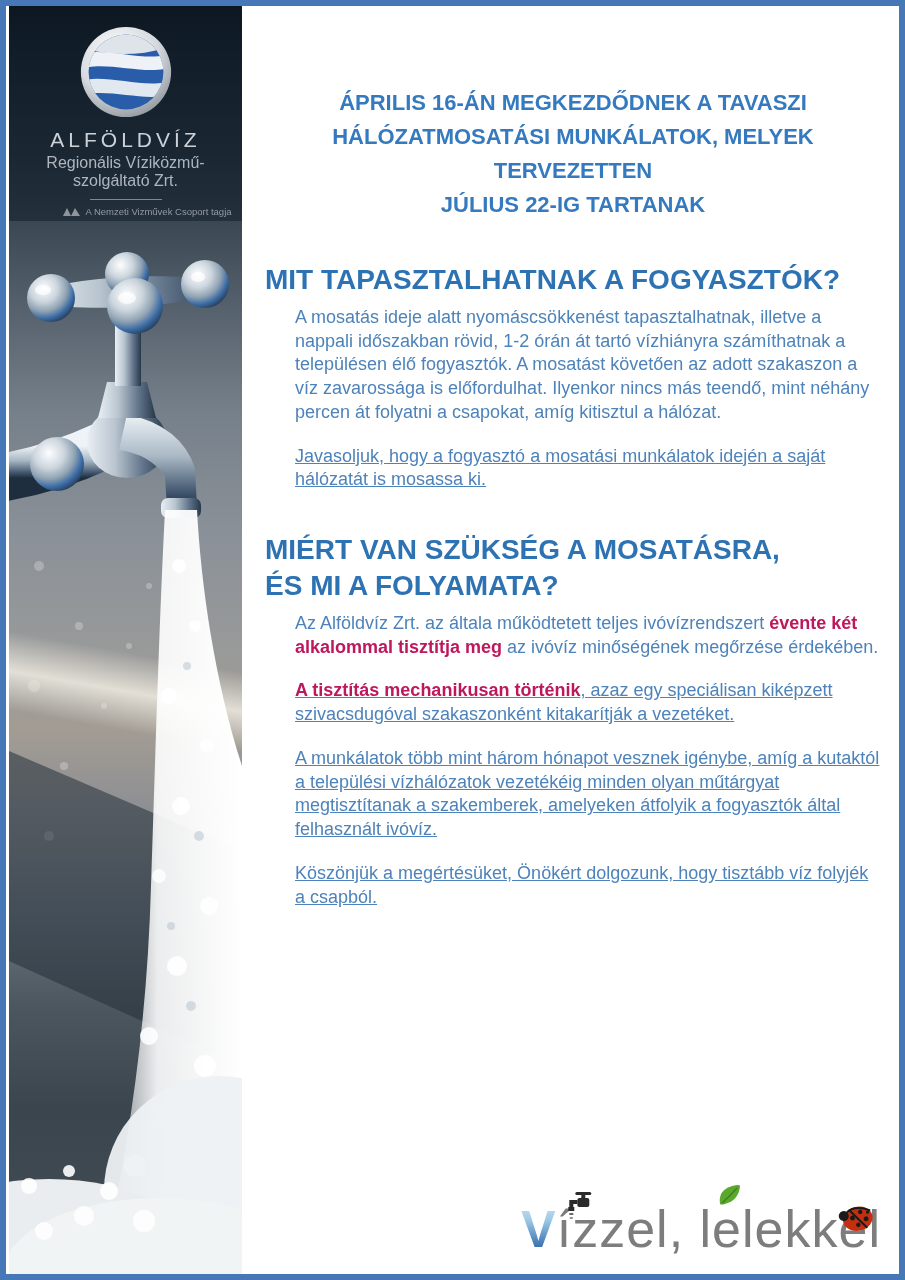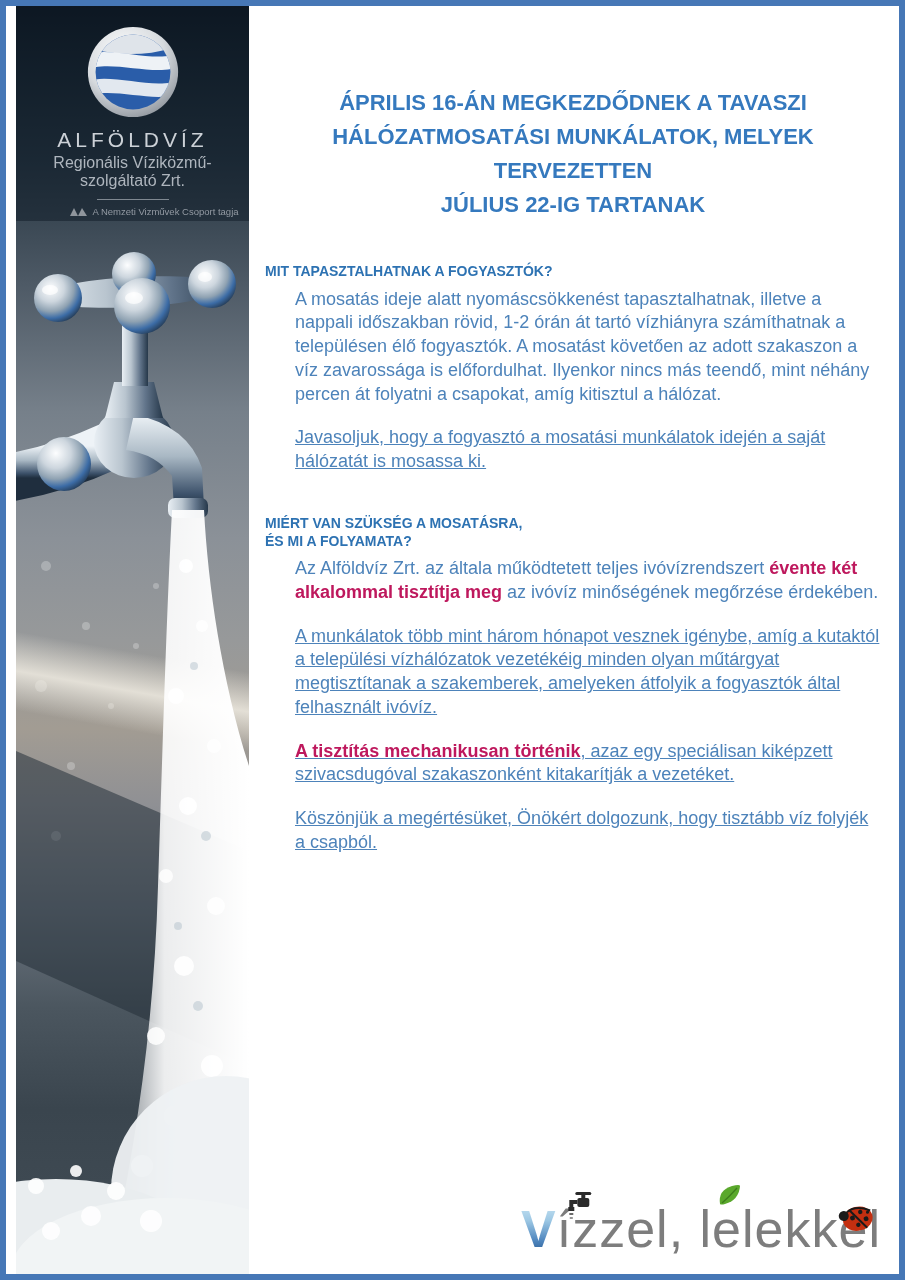--- a/index.html
+++ b/index.html
@@ -1,38 +1,38 @@
 <!DOCTYPE html>
 <html lang="hu"><head>
 <meta charset="utf-8">
 <style>
   html,body{margin:0;padding:0;background:#ffffff;}
   body{width:905px;height:1280px;font-family:"Liberation Sans",sans-serif;}
   .page{position:relative;width:905px;height:1280px;box-sizing:border-box;
         border:6px solid #4677b6;background:#ffffff;overflow:hidden;}
 
   
-  .photo{position:absolute;left:10px;top:0;bottom:0;width:233px;overflow:hidden;background:#0c4a6e;}
+  .photo{position:absolute;left:3px;top:0;bottom:0;width:233px;overflow:hidden;background:#0c4a6e;}
   .scene{position:absolute;left:0;top:0;width:233px;height:1268px;display:block;}
   .brand{position:absolute;left:0;top:18px;width:233px;text-align:center;z-index:5;}
   .globe{width:96px;height:96px;display:block;margin:0 auto;}
   .brand-name{margin-top:8px;font-size:21px;letter-spacing:4px;color:#ccd1d7;font-weight:400;}
   .brand-sub{margin-top:2px;font-size:16px;color:#aeb5bd;}
   .brand-rule{width:72px;margin:9px auto 6px;border-top:1px solid #7f8891;}
   .brand-member{font-size:9.5px;color:#939aa3;display:flex;align-items:center;justify-content:center;gap:5px;padding-left:44px;}
   .nmv-mark{display:inline-block;}
 
   
   .content{position:absolute;left:239px;top:6px;right:6px;bottom:6px;
            padding:40px 12px 0 20px;box-sizing:border-box;}
   .title{margin:0;text-align:center;color:#3579be;font-weight:bold;font-size:33px;
          line-height:1.5;white-space:pre-line;}
   .lead{margin:34px 0 16px 0;text-align:center;color:#3579be;font-weight:bold;font-size:22px;
         line-height:1.55;white-space:pre-line;}
-  .sec-heading{margin:40px 0 0 0;color:#2d72b2;font-weight:bold;font-size:14px;
+  .sec-heading{margin:40px 0 0 0;color:#2d72b2;font-weight:bold;font-size:28px;
                line-height:1.3;white-space:pre-line;}
   .body-p{margin:7px 0 0 30px;color:#4d83ba;font-size:18px;line-height:1.32;}
   .body-p + .body-p{margin-top:20px;text-decoration:underline;}
   .body-p b{font-weight:bold;color:#be185d;}
 
   
   .slogan{position:absolute;right:12px;bottom:10px;font-size:52px;color:#7d7d7d;
           letter-spacing:1px;white-space:nowrap;line-height:1.1;}
   .slogan .anchor{position:relative;display:inline-block;}
   .water-v{background:linear-gradient(180deg,#cfe8f6 0%,#9dc8e4 35%,#4f86be 70%,#1f4f86 100%);
@@ -206,22 +206,22 @@
 HÁLÓZATMOSATÁSI MUNKÁLATOK, MELYEK TERVEZETTEN
 JÚLIUS 22-IG TARTANAK</p>
 
     <h2 class="sec-heading">MIT TAPASZTALHATNAK A FOGYASZTÓK?</h2>
     <p class="body-p">A mosatás ideje alatt nyomáscsökkenést tapasztalhatnak, illetve a nappali időszakban rövid, 1-2 órán át tartó vízhiányra számíthatnak a településen élő fogyasztók. A mosatást követően az adott szakaszon a víz zavarossága is előfordulhat. Ilyenkor nincs más teendő, mint néhány percen át folyatni a csapokat, amíg kitisztul a hálózat.</p>
     <p class="body-p">Javasoljuk, hogy a fogyasztó a mosatási munkálatok idején a saját hálózatát is mosassa ki.</p>
 
     <h2 class="sec-heading">MIÉRT VAN SZÜKSÉG A MOSATÁSRA,
 ÉS MI A FOLYAMATA?</h2>
     <p class="body-p"><span>Az Alföldvíz Zrt. az általa működtetett teljes ivóvízrendszert </span><b>évente két alkalommal tisztítja meg</b><span> az ivóvíz minőségének megőrzése érdekében.</span></p>
+    <p class="body-p"><b>A tisztítás mechanikusan történik</b><span>, azaz egy speciálisan kiképzett szivacsdugóval szakaszonként kitakarítják a vezetéket.</span></p>
     <p class="body-p">A munkálatok több mint három hónapot vesznek igénybe, amíg a kutaktól a települési vízhálózatok vezetékéig minden olyan műtárgyat megtisztítanak a szakemberek, amelyeken átfolyik a fogyasztók által felhasznált ivóvíz.</p>
-    <p class="body-p"><b>A tisztítás mechanikusan történik</b><span>, azaz egy speciálisan kiképzett szivacsdugóval szakaszonként kitakarítják a vezetéket.</span></p>
     <p class="body-p">Köszönjük a megértésüket, Önökért dolgozunk, hogy tisztább víz folyjék a csapból.</p>
 
     <div class="slogan" aria-label="Vízzel, lélekkel">
       <span class="water-v">V</span><span>í</span><span class="anchor"><span>z</span>
         <svg class="tap-deco" width="34" height="28" viewBox="0 0 34 28" aria-hidden="true">
           <rect x="14" y="0" width="4" height="6" fill="#2b2b2b"></rect>
           <rect x="8" y="0" width="16" height="3" rx="1.5" fill="#2b2b2b"></rect>
           <rect x="10" y="6" width="12" height="9" rx="2" fill="#2b2b2b"></rect>
           <path d="M10,8 L2,8 L2,16 L6,16 L6,12 L10,12 Z" fill="#2b2b2b"></path>
           <rect x="1" y="15" width="6" height="4" fill="#2b2b2b"></rect>

